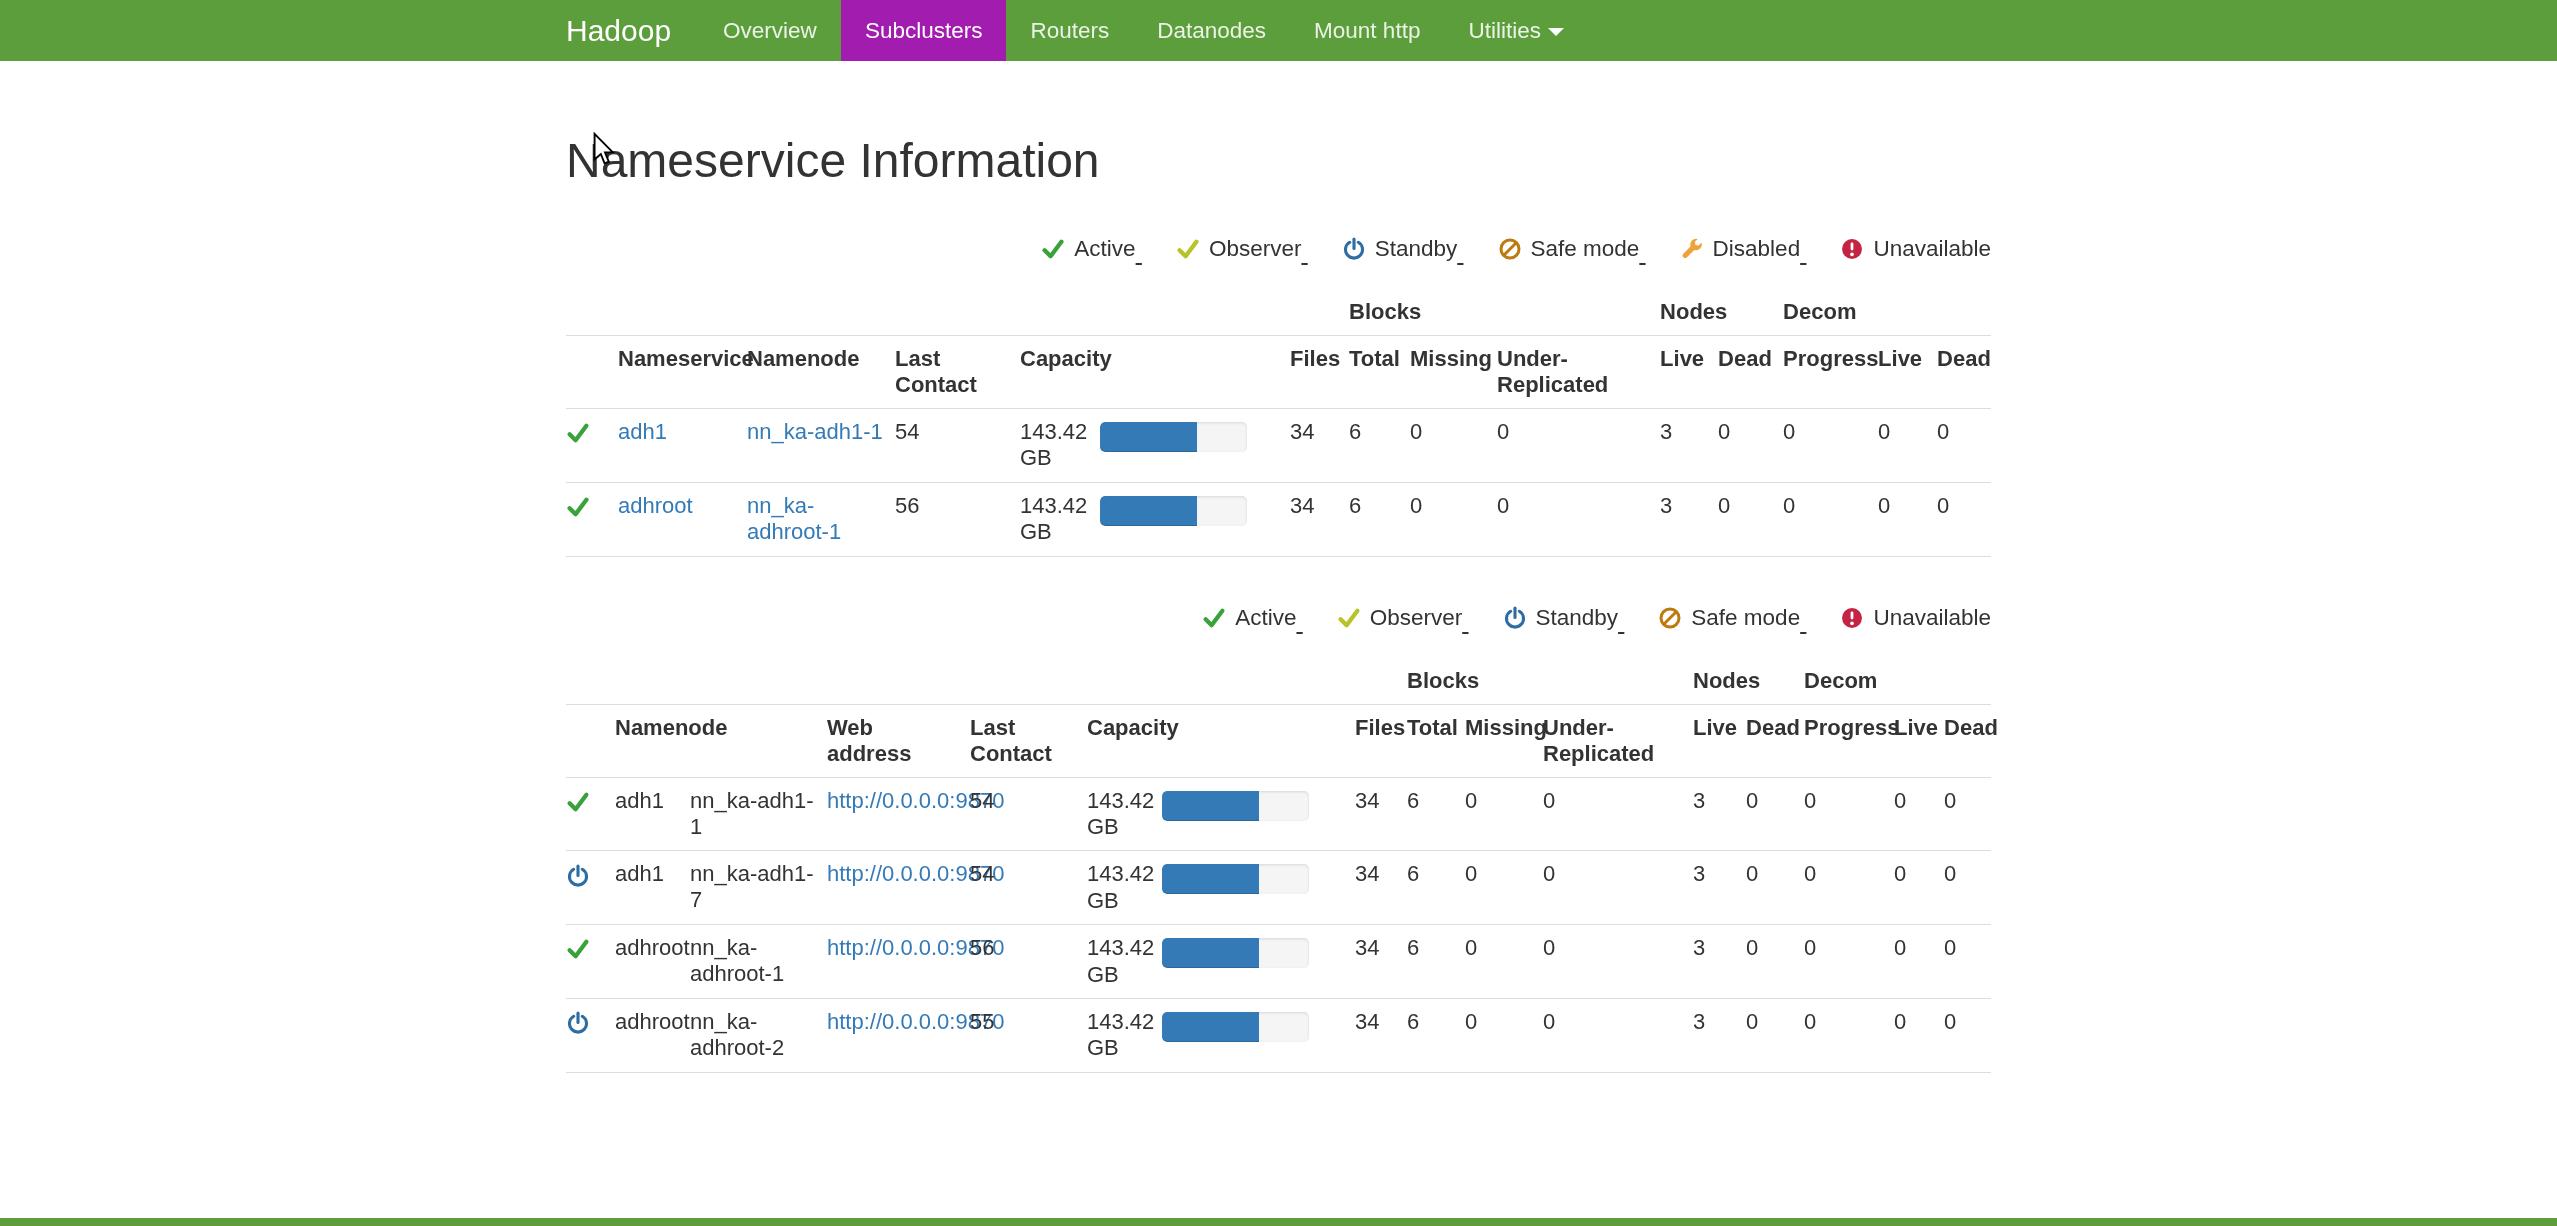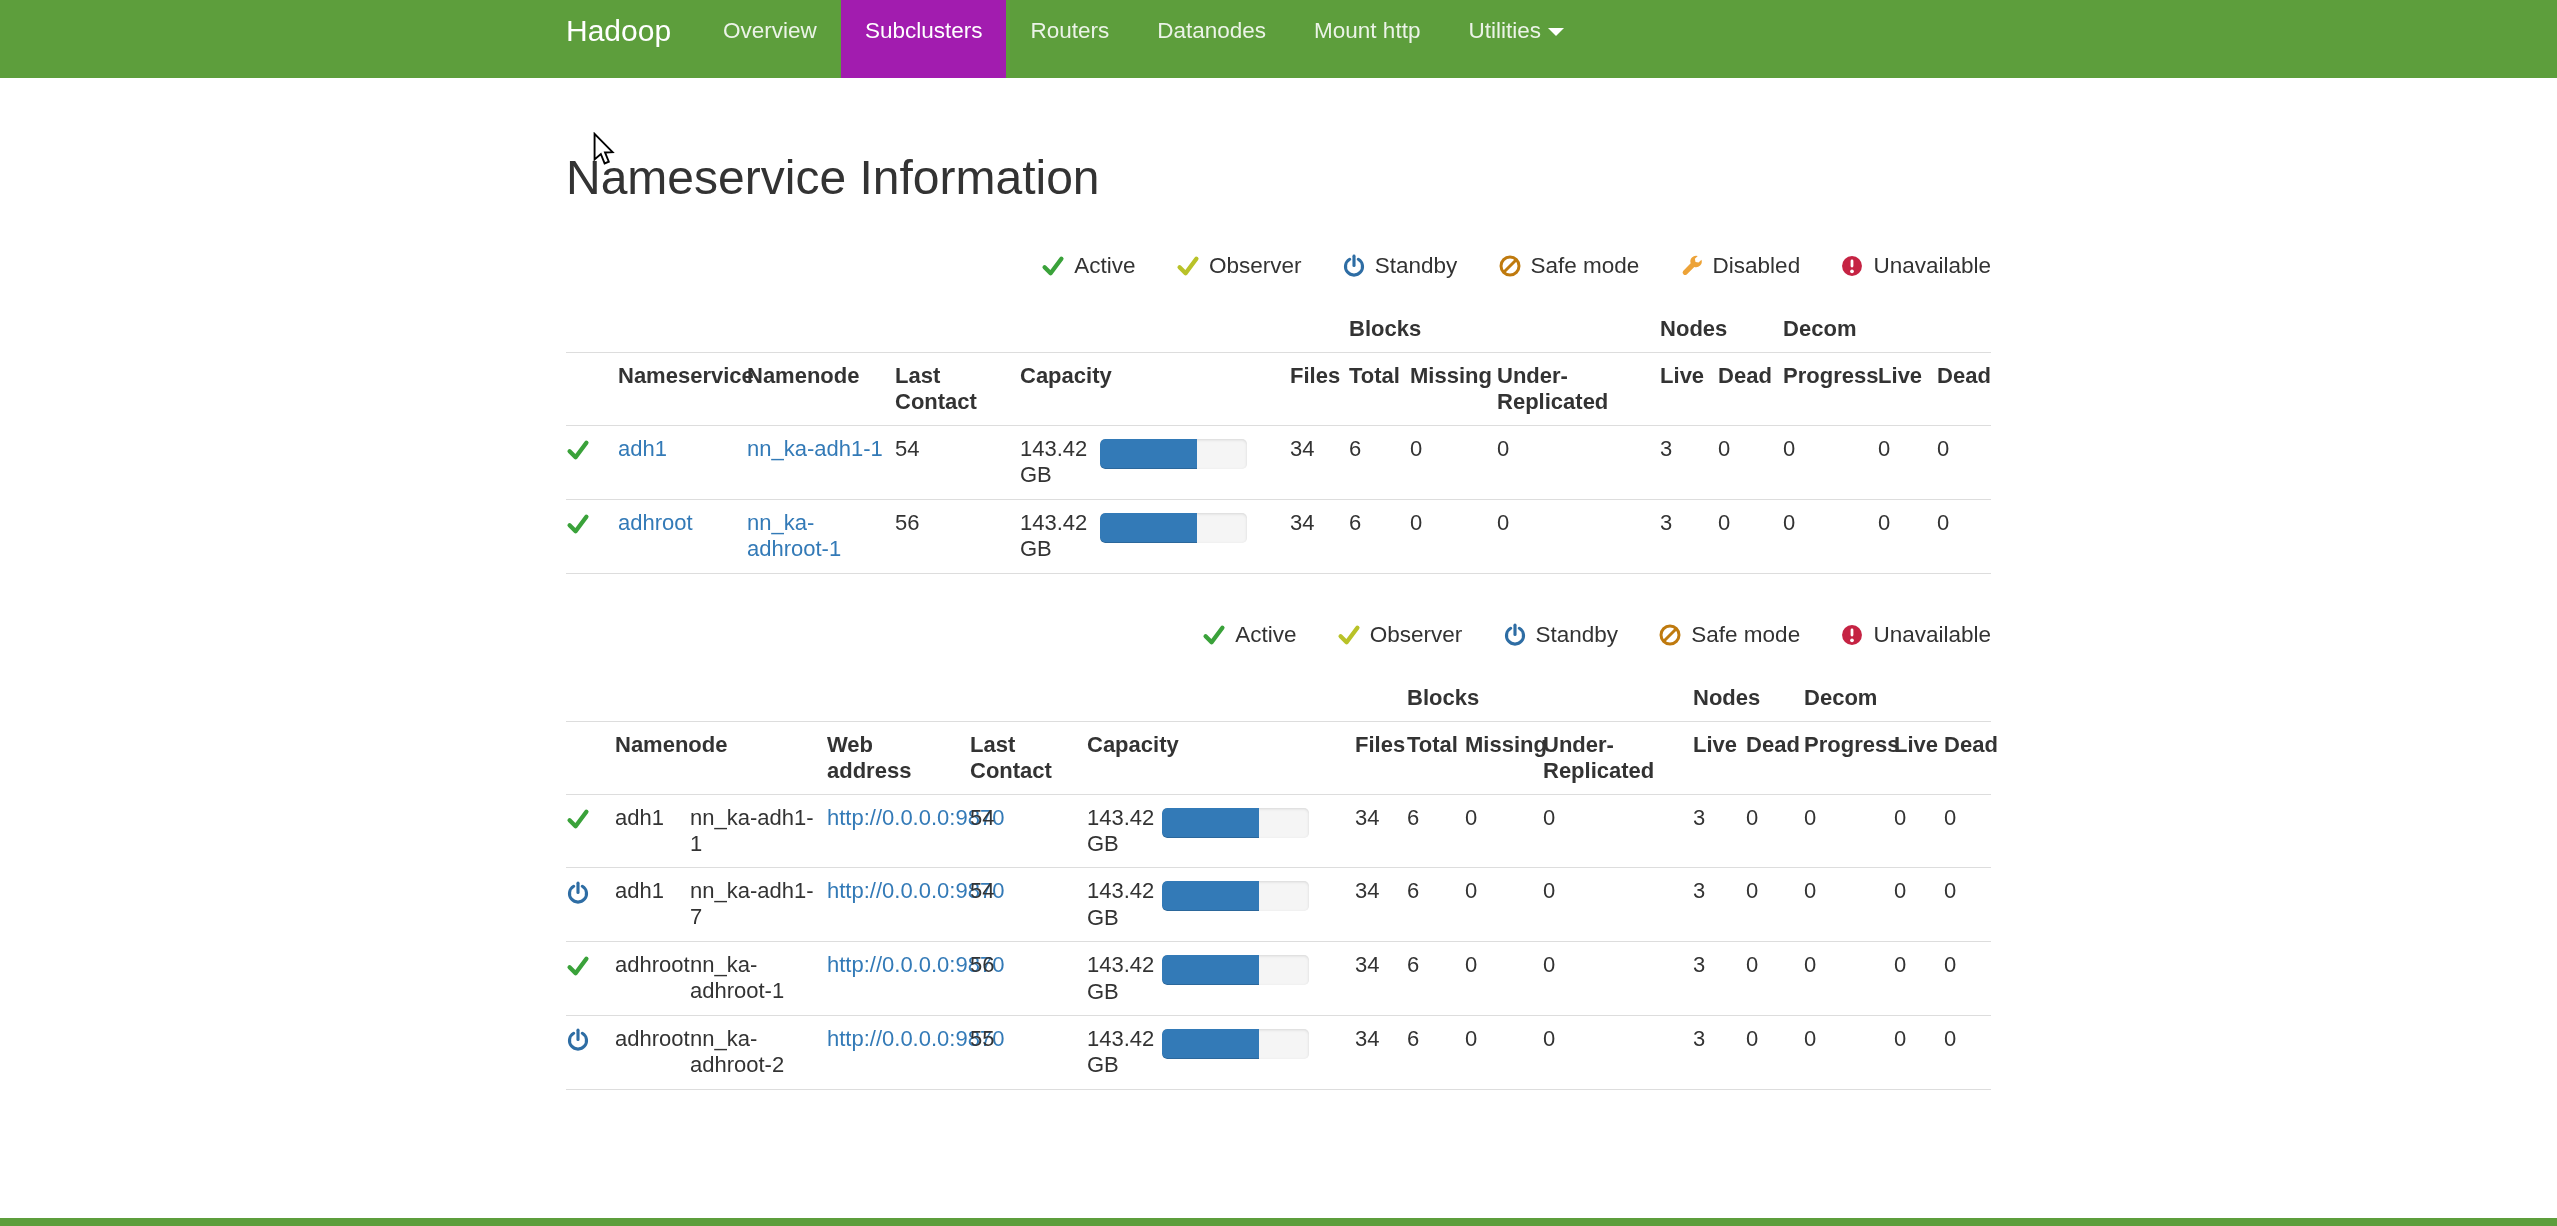--- a/index.html
+++ b/index.html
@@ -4,21 +4,21 @@
 <style>
   * { box-sizing: border-box; margin: 0; padding: 0; }
   html,body { background:#fff; }
   body {
     width: 2557px; height: 1226px;
     font-family: "Liberation Sans", "DejaVu Sans", sans-serif;
     color:#333; position: relative; overflow: hidden;
   }
   
   .navbar {
-    height: 78px; background:#5d9e3c; display:flex; align-items:stretch;
+    height: 61px; background:#5d9e3c; display:flex; align-items:stretch;
   }
   .navbar-inner { width: 1991px; margin-left: 566px; display:flex; align-items:stretch; }
   .brand {
     color:#fff; font-size:30px; line-height:61px; margin-right: 28px;
     text-decoration:none; white-space:nowrap; cursor:pointer;
   }
   .nav-item {
     color:rgba(255,255,255,.88); font-size:22.5px; line-height:61px;
     padding:0 24px; white-space:nowrap; cursor:pointer;
   }
@@ -26,21 +26,21 @@
   .caret {
     display:inline-block; width:0; height:0; margin-left:7px; vertical-align:middle;
     border-left:8px solid transparent; border-right:8px solid transparent;
     border-top:8px solid #fff;
   }
   
   .container { width:1425px; margin:0 auto; }
   h1.page-h { font-size:48px; font-weight:400; color:#333; letter-spacing:0; }
   #h1-nameservice { margin-top:72px; }
   #h1-namenode  { margin-top:42px; }
-  .legend { text-align:right; font-size:22.5px; margin-top:48px; margin-bottom:22px; }
+  .legend { text-align:right; font-size:22.5px; margin-top:48px; margin-bottom:22px;text-decoration:underline; }
   .legend .leg-item { display:inline-flex; align-items:center; margin-left:34px; }
   .legend .leg-item .lbl { margin-left:9px; }
   
   .ico { width:24px; height:24px; display:inline-block; vertical-align:middle; }
   .ic-active    { color:#3aa23a; }
   .ic-observer  { color:#b9c228; }
   .ic-standby   { color:#2e6da4; }
   .ic-safemode  { color:#bf7a0e; }
   .ic-disabled  { color:#eda338; }
   .ic-unavail   { color:#c52343; }

